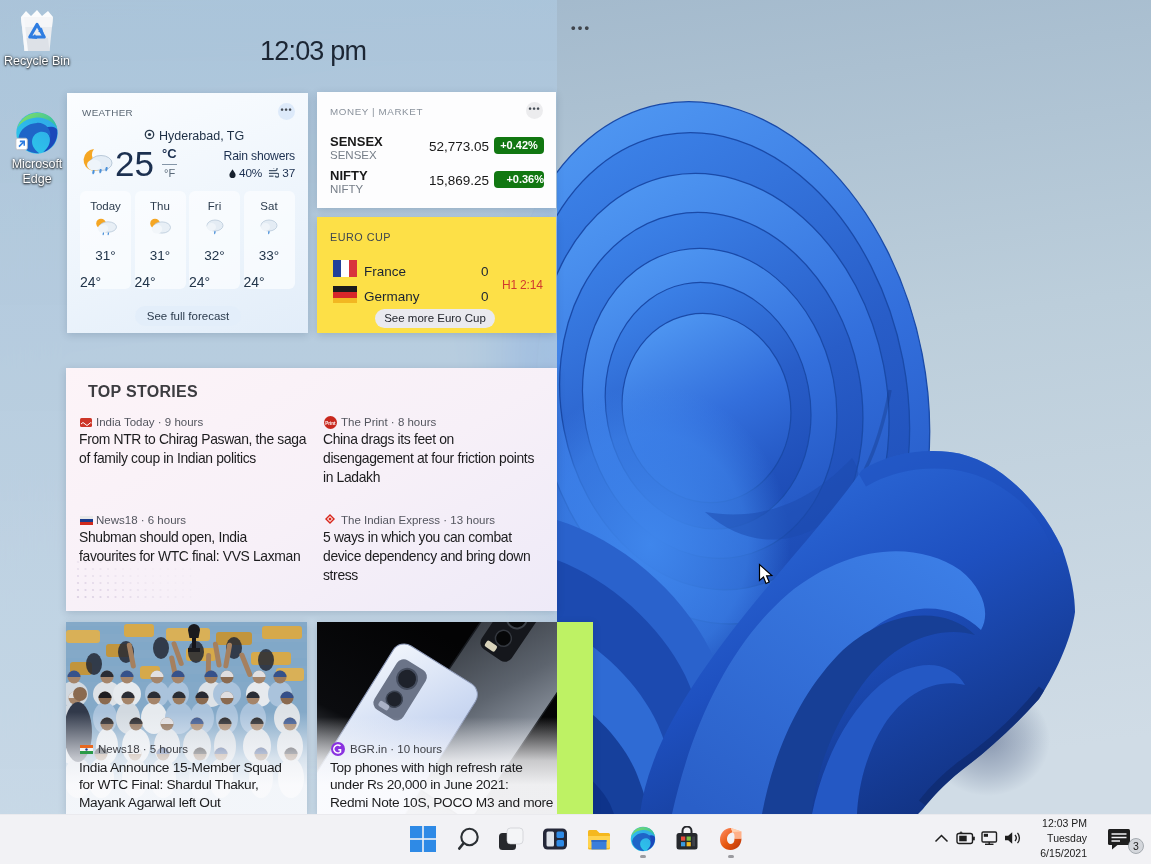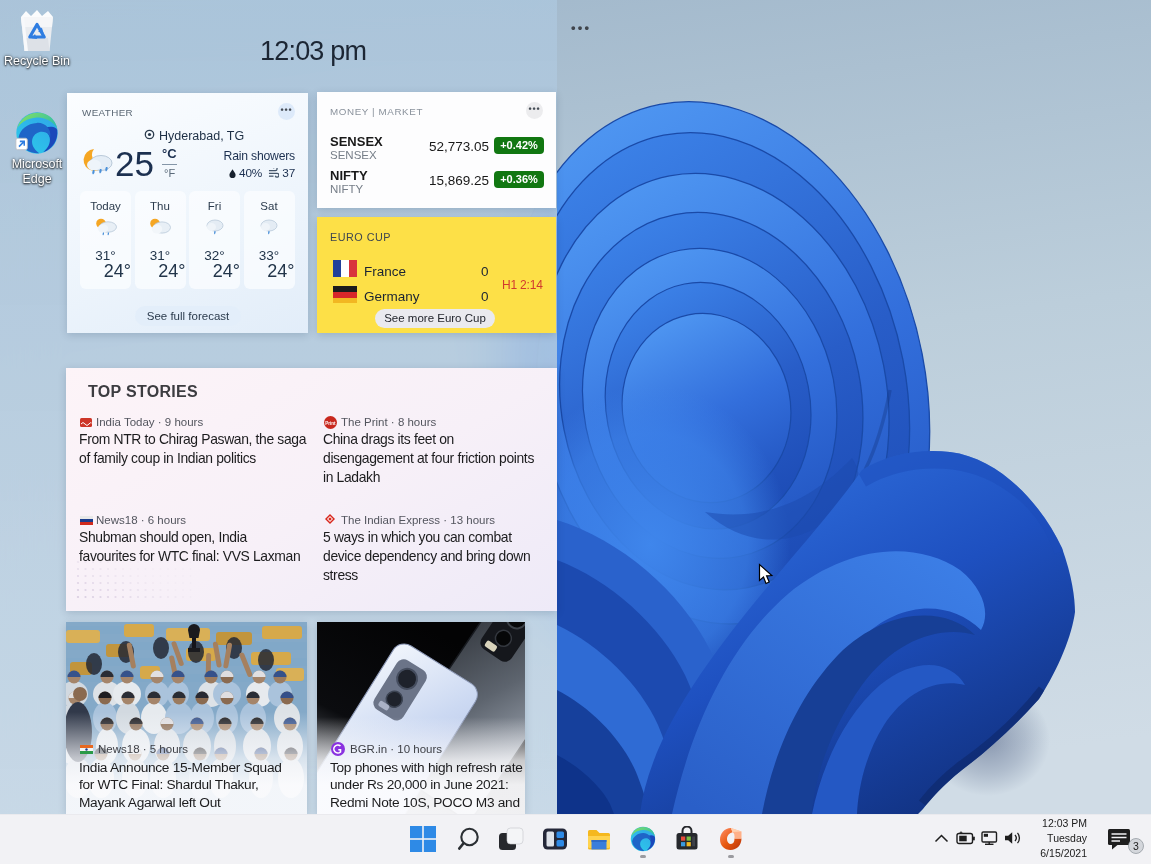--- a/index.html
+++ b/index.html
@@ -11,29 +11,29 @@
 #taskbar{position:absolute;left:0;top:814px;width:1151px;height:50px;background:#f2f2f5;border-top:1px solid #eaeaee;box-sizing:border-box}
 .tbi{position:absolute;top:826px;width:26px;height:26px}
 #tray{position:absolute;left:1017px;top:816px;width:70px;text-align:right;font-size:10.5px;color:#1b1b1b;line-height:15px}
 #weather{left:67px;top:93px;width:241px;height:240px;background:linear-gradient(160deg,#fbfdff 0%,#eef5fc 55%,#e2edf9 100%)}
 .wtitle{position:absolute;left:15px;top:14px;font-size:9.8px;color:#5b6875;letter-spacing:.4px}
 .dots{position:absolute;width:17px;height:17px;border-radius:50%;text-align:center;color:#454c55;font-size:9px;letter-spacing:.8px;font-weight:bold;line-height:15px}
 .fcol{position:absolute;top:98px;width:51px;height:98px;border-radius:6px;background:rgba(252,254,255,.7)}
 .fday{position:absolute;top:9px;width:100%;text-align:center;font-size:11.5px;color:#2b3b4d}
 .fic{position:absolute;top:27px;width:100%;text-align:center}
 .ft1{position:absolute;top:57px;width:100%;text-align:center;font-size:13.5px;color:#22354a}
-.ft2{position:absolute;top:70px;width:100%;text-align:right;font-size:18px;color:#22354a}
+.ft2{position:absolute;top:83px;width:100%;text-align:left;font-size:14px;color:#22354a}
 .pill{position:absolute;border-radius:11px;text-align:center;color:#2b3b4d}
 #money{left:317px;top:92px;width:239px;height:116px;background:#fdfdfe}
 #euro{left:317px;top:217px;width:239px;height:116px;background:#fde047}
 #stories{left:66px;top:368px;width:491px;height:243px;background:linear-gradient(150deg,#fdf4f8 0%,#f7f0f8 55%,#eeeaf8 100%)}
 .src{position:absolute;font-size:11.5px;color:#53555e}
 .head{position:absolute;font-size:13.9px;color:#1c1c1e;line-height:18.8px;letter-spacing:-0.35px}
 #news1{left:66px;top:622px;width:241px;height:192px;background:#fff;overflow:hidden}
-#news2{left:317px;top:622px;width:208px;height:192px;background:#bef264;overflow:hidden}
+#news2{left:317px;top:622px;width:276px;height:192px;background:#bef264;overflow:hidden}
 .nsrc{position:absolute;font-size:11.5px;color:#3f4147}
 .nhead{position:absolute;font-size:13.7px;color:#1c1c1e;line-height:17.3px;letter-spacing:-0.3px}
 #cursor{position:absolute;left:758px;top:563px}
 .g{position:absolute}
 </style></head><body>
 <svg id="wall" width="1151" height="864" viewBox="0 0 1151 864">
 <defs>
 <linearGradient id="sky" x1="0" y1="0" x2="0.18" y2="1">
 <stop offset="0" stop-color="#9fb6ca"></stop>
         <stop offset=".5" stop-color="#bccedb"></stop>
@@ -223,21 +223,21 @@
 <div class="card" id="money">
 <div class="wtitle" style="left:13px;color:#8a929c;letter-spacing:.6px;font-size:9.8px">MONEY | MARKET</div>
 <div class="dots" style="right:13px;top:10px;background:#ececee">•••</div>
 <div class="g" style="left:13px;top:42px;font-size:13px;font-weight:bold;color:#191919">SENSEX</div>
 <div class="g" style="left:13px;top:57px;font-size:11.5px;color:#767e88">SENSEX</div>
 <div class="g" style="left:100px;top:47px;width:72px;text-align:right;font-size:13.5px;color:#191919">52,773.05</div>
 <div class="g" style="left:177px;top:45px;width:50px;height:17px;background:#117711;border-radius:4px;color:#fff;font-size:11px;font-weight:bold;text-align:center;line-height:17px">+0.42%</div>
 <div class="g" style="left:13px;top:76px;font-size:13px;font-weight:bold;color:#191919">NIFTY</div>
 <div class="g" style="left:13px;top:91px;font-size:11.5px;color:#767e88">NIFTY</div>
 <div class="g" style="left:100px;top:81px;width:72px;text-align:right;font-size:13.5px;color:#191919">15,869.25</div>
-<div class="g" style="left:177px;top:79px;width:50px;height:17px;background:#117711;border-radius:4px;color:#fff;font-size:11px;font-weight:bold;text-align:center;line-height:17px">+0.36%</div>
+<div class="g" style="left:177px;top:79px;width:50px;height:17px;background:#117711;border-radius:4px;color:#fff;font-size:11px;font-weight:bold;text-align:right;line-height:17px">+0.36%</div>
 </div>
 
 <div class="card" id="euro">
 <div class="wtitle" style="left:13px;color:#3d4550;letter-spacing:.5px;font-size:10.8px">EURO CUP</div>
 <svg class="g" style="left:16px;top:43px" width="24" height="17">
       <rect width="8" height="17" fill="#21409a"></rect>
       <rect x="8" width="8" height="17" fill="#fff"></rect>
       <rect x="16" width="8" height="17" fill="#d8333c"></rect>
     </svg>
 <div class="g" style="left:47px;top:47px;font-size:13.5px;color:#1b2433">France</div>

